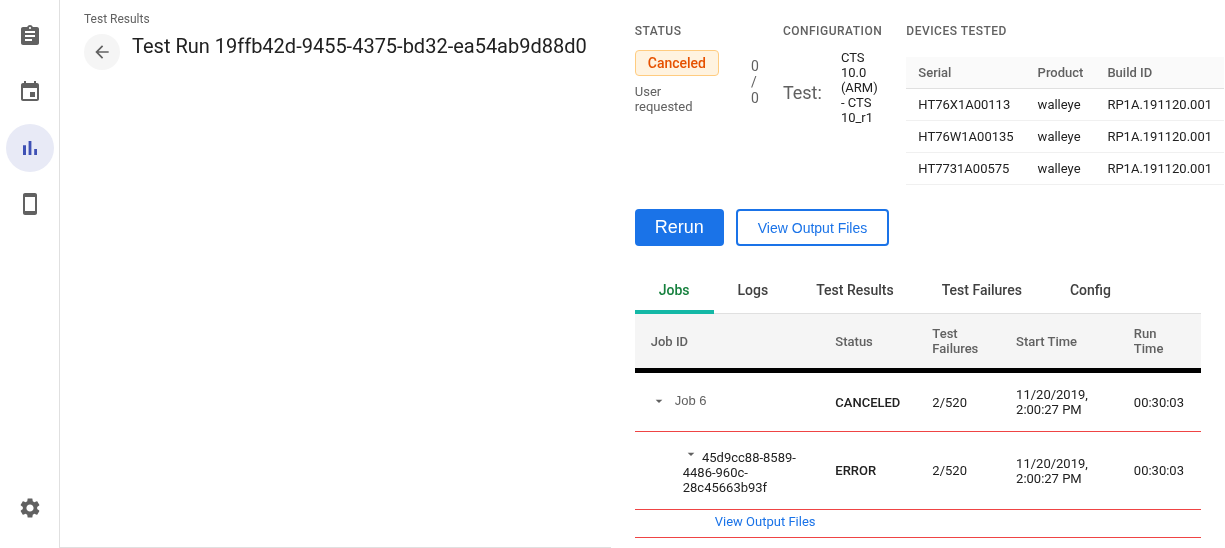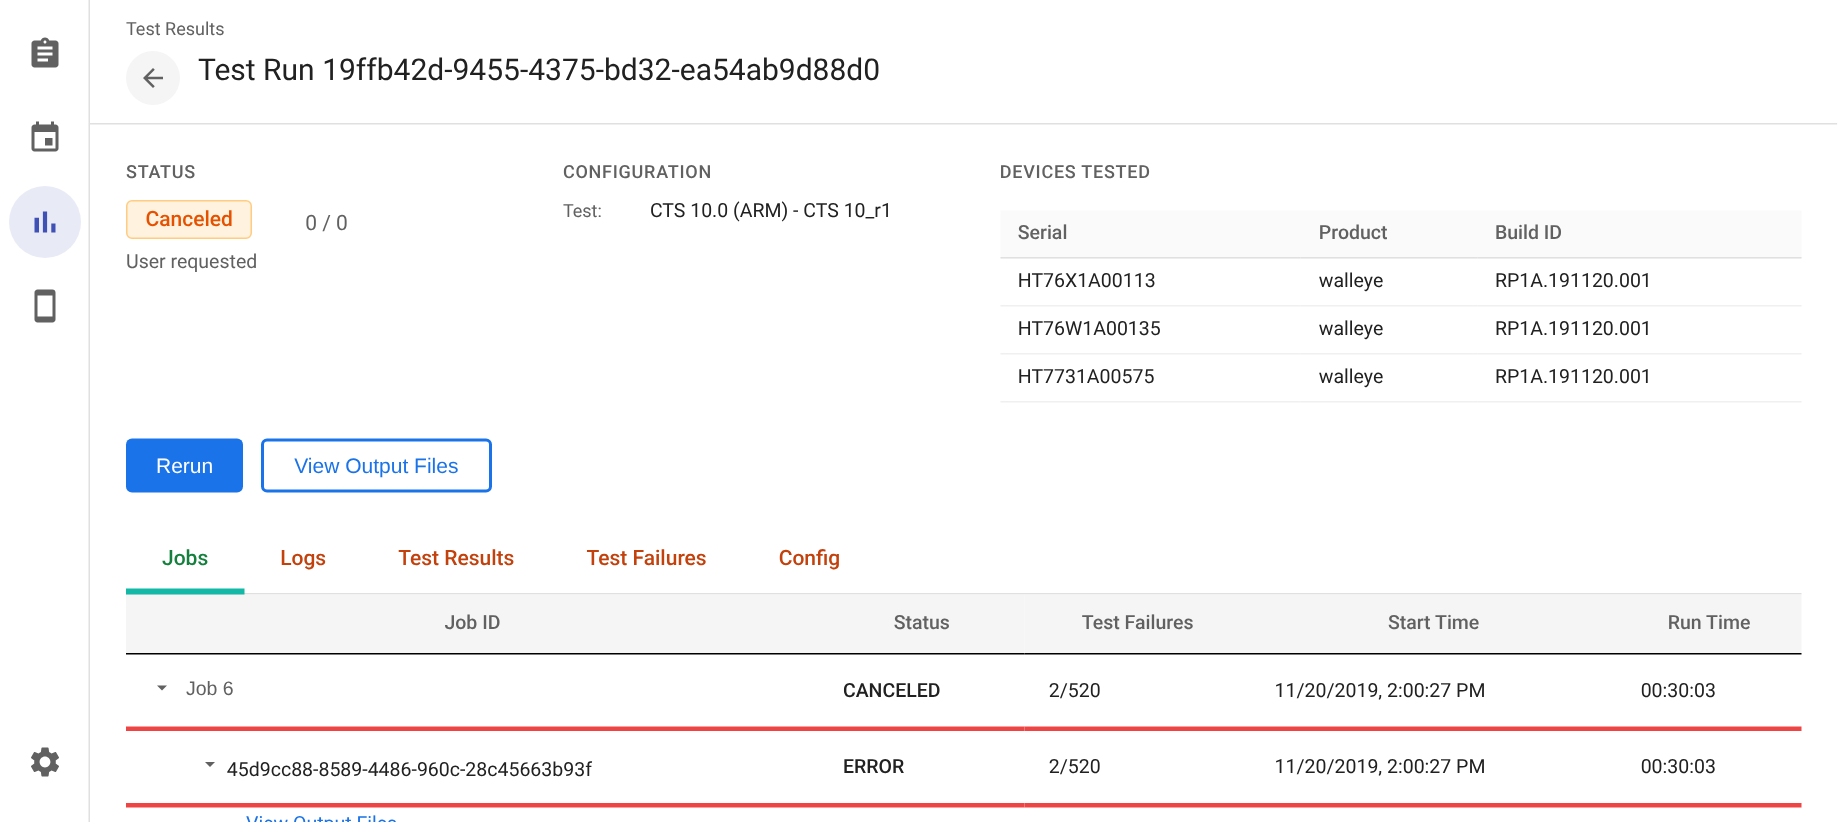--- a/index.html
+++ b/index.html
@@ -33,21 +33,21 @@
     .sidebar-item svg { width: 24px; height: 24px; fill: currentColor; }
     .sidebar-bottom {
       margin-top: auto;
       margin-bottom: 16px;
     }
 
     
     .main {
       flex: 1;
       display: flex;
-      flex-direction: column;
+      flex-direction: row;
       overflow: hidden;
     }
 
     
     .header {
       padding: 12px 24px 0 24px;
       border-bottom: 1px solid #e0e0e0;
     }
     .breadcrumb {
       font-size: 12px;
@@ -127,22 +127,23 @@
       font-size: 14px;
       margin-top: 8px;
     }
     .config-row {
       display: flex;
       gap: 8px;
       margin-bottom: 4px;
     }
     .config-key {
       color: #616161;
-      font-size: 12px;
+      font-size: 18px;
       min-width: 50px;
+      margin-top: 32px;
     }
     .config-value {
       color: #212121;
       font-size: 13px;
     }
 
     
     .devices-table {
       width: 100%;
       border-collapse: collapse;
@@ -168,21 +169,21 @@
       display: flex;
       gap: 12px;
       margin-bottom: 24px;
     }
     .btn-primary {
       background: #1a73e8;
       color: #fff;
       border: none;
       border-radius: 4px;
       padding: 8px 20px;
-      font-size: 14px;
+      font-size: 18px;
       font-weight: 500;
       cursor: pointer;
     }
     .btn-secondary {
       background: #fff;
       color: #1a73e8;
       border: 2px solid #1a73e8;
       border-radius: 4px;
       padding: 8px 20px;
       font-size: 14px;
@@ -194,47 +195,47 @@
     .tabs {
       display: flex;
       border-bottom: 1px solid #e0e0e0;
       margin-bottom: 0;
       gap: 0;
     }
     .tab {
       padding: 12px 24px;
       font-size: 14px;
       font-weight: 500;
-      color: #c2410c;
+      color: #404040;
       cursor: pointer;
       border-bottom: 2px solid transparent;
       margin-bottom: -1px;
     }
     .tab.active {
       color: #15803d;
       border-bottom: 4px solid #14b8a6;
     }
 
     
     .jobs-table {
       width: 100%;
       border-collapse: collapse;
       font-size: 13px;
     }
     .jobs-table th {
-      text-align: center;
+      text-align: left;
       padding: 12px 16px;
       color: #616161;
       font-weight: 500;
       background: #f5f5f5;
-      border-bottom: 1px solid #000000;
+      border-bottom: 5px solid #000000;
     }
     .jobs-table td {
       padding: 14px 16px;
-      border-bottom: 3px solid #ef4444;
+      border-bottom: 1px solid #ef4444;
       color: #212121;
     }
     .expand-btn {
       background: none;
       border: none;
       cursor: pointer;
       color: #616161;
       display: inline-flex;
       align-items: center;
       gap: 8px;

